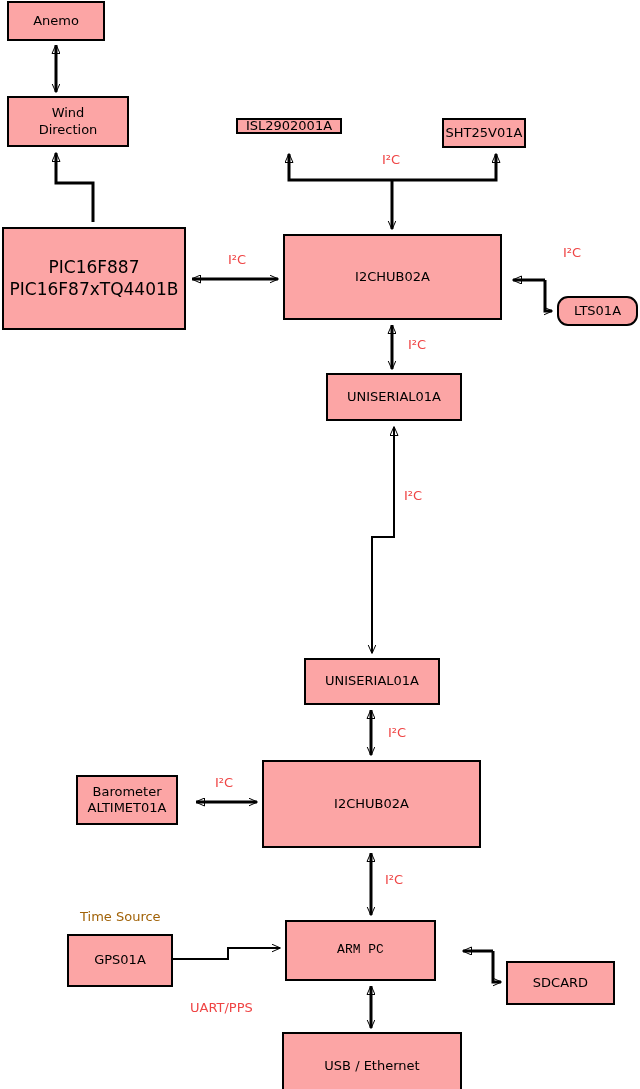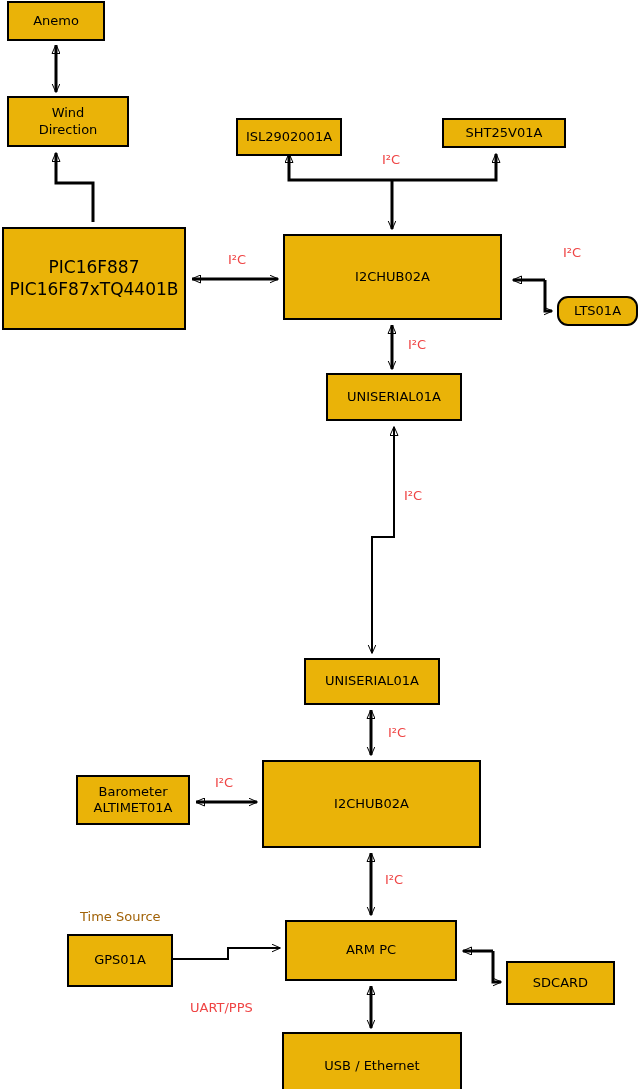--- a/index.html
+++ b/index.html
@@ -24,21 +24,21 @@
     pointer-events: none;
   }
   svg.wires path,
   svg.wires line {
     stroke: #000000;
     fill: none;
   }
   .node {
     position: absolute;
     box-sizing: border-box;
-    background: #eab308;
+    background: #fca5a5;
     border: 2px solid #000000;
     display: flex;
     align-items: center;
     justify-content: center;
     text-align: center;
     line-height: 1.25;
     color: #000000;
   }
   .node .node-label {
     display: block;
@@ -110,25 +110,25 @@
   <div class="node" style="left: 7px; top: 96px; width: 122px; height: 51px; font-size: 13px;">
     <span class="node-label">Wind
 Direction</span>
   </div>
 
   <div class="node" style="left: 2px; top: 227px; width: 184px; height: 103px; font-size: 17px;">
     <span class="node-label">PIC16F887
 PIC16F87xTQ4401B</span>
   </div>
 
-  <div class="node" style="left: 236px; top: 118px; width: 106px; height: 38px; font-size: 13px;">
+  <div class="node" style="left: 236px; top: 118px; width: 106px; height: 16px; font-size: 13px;">
     <span class="node-label">ISL2902001A</span>
   </div>
 
-  <div class="node" style="left: 442px; top: 118px; width: 124px; height: 30px; font-size: 13px;">
+  <div class="node" style="left: 442px; top: 118px; width: 84px; height: 30px; font-size: 13px;">
     <span class="node-label">SHT25V01A</span>
   </div>
 
   <div class="node" style="left: 283px; top: 234px; width: 219px; height: 86px; font-size: 13px;">
     <span class="node-label">I2CHUB02A</span>
   </div>
 
   <div class="node" style="left: 557px; top: 296px; width: 81px; height: 30px; font-size: 13px; border-radius: 11px;">
     <span class="node-label">LTS01A</span>
   </div>
@@ -138,30 +138,30 @@
   </div>
 
   <div class="node" style="left: 304px; top: 658px; width: 136px; height: 47px; font-size: 13px;">
     <span class="node-label">UNISERIAL01A</span>
   </div>
 
   <div class="node" style="left: 262px; top: 760px; width: 219px; height: 88px; font-size: 13px;">
     <span class="node-label">I2CHUB02A</span>
   </div>
 
-  <div class="node" style="left: 76px; top: 775px; width: 114px; height: 50px; font-size: 13px;">
+  <div class="node" style="left: 76px; top: 775px; width: 102px; height: 50px; font-size: 13px;">
     <span class="node-label">Barometer
 ALTIMET01A</span>
   </div>
 
   <div class="node" style="left: 67px; top: 934px; width: 106px; height: 53px; font-size: 13px;">
     <span class="node-label">GPS01A</span>
   </div>
 
-  <div class="node" style="left: 285px; top: 920px; width: 172px; height: 61px; font-size: 13px;">
+  <div class="node" style="left: 285px; top: 920px; width: 151px; height: 61px; font-size: 13px; font-family: Liberation Mono, monospace;">
     <span class="node-label">ARM PC</span>
   </div>
 
   <div class="node" style="left: 506px; top: 961px; width: 109px; height: 44px; font-size: 13px;">
     <span class="node-label">SDCARD</span>
   </div>
 
   <div class="node" style="left: 282px; top: 1032px; width: 180px; height: 69px; font-size: 13px;">
     <span class="node-label">USB / Ethernet</span>
   </div>

